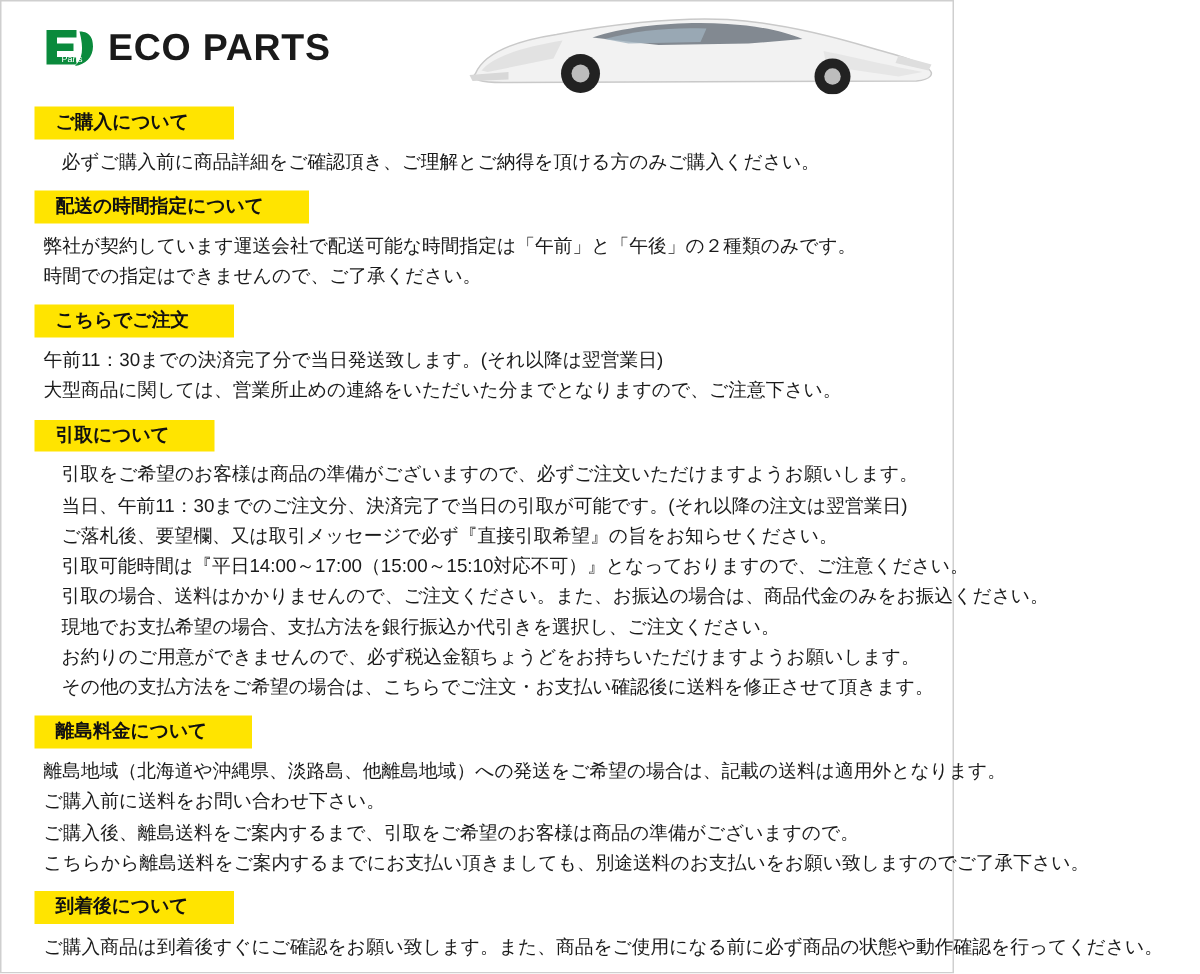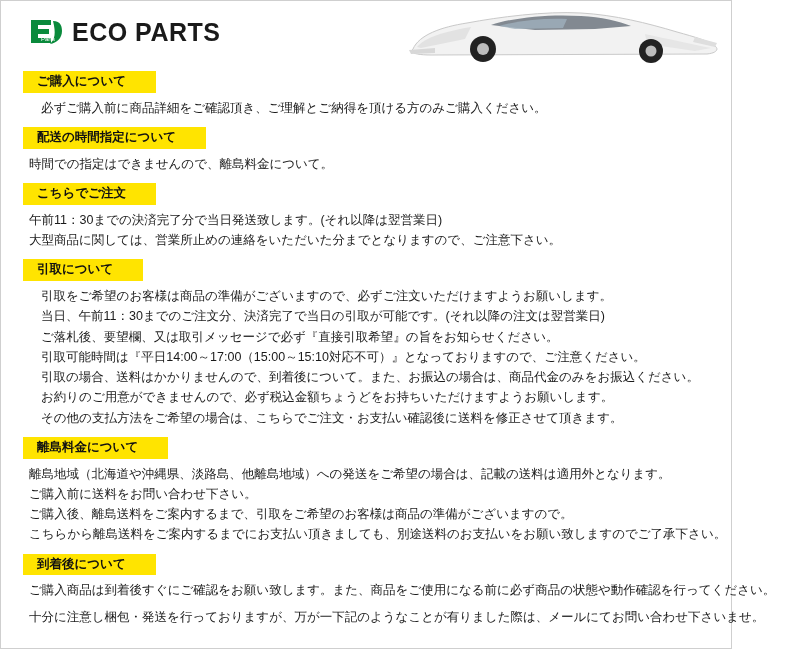--- a/index.html
+++ b/index.html
@@ -10,21 +10,21 @@
     width: 800px;
     height: 649px;
     background: #ffffff;
     font-family: "Liberation Sans", sans-serif;
     font-size: 12.5px;
     color: #111111;
     overflow: hidden;
   }
   .page {
     position: relative;
-    width: 732px;
+    width: 636px;
     height: 649px;
     border: 1px solid #cfcfcf;
     box-sizing: border-box;
     background: #ffffff;
   }
 
   
   .header {
     position: relative;
     height: 62px;
@@ -128,40 +128,42 @@
     <span class="bar">ご購入について</span>
   </div>
   <div class="body-block indent">
     <div class="line">必ずご購入前に商品詳細をご確認頂き、ご理解とご納得を頂ける方のみご購入ください。</div>
   </div>
 
   <div class="bar-row">
     <span class="bar">配送の時間指定について</span>
   </div>
   <div class="body-block">
-    <div class="line">時間での指定はできませんので、離島料金について。</div>
+    <div class="line">弊社が契約しています運送会社で配送可能な時間指定は「午前」と「午後」の２種類のみです。</div>
+    <div class="line">時間での指定はできませんので、ご了承ください。</div>
   </div>
 
   <div class="bar-row">
     <span class="bar">こちらでご注文</span>
   </div>
   <div class="body-block">
     <div class="line">午前11：30までの決済完了分で当日発送致します。(それ以降は翌営業日)</div>
     <div class="line">大型商品に関しては、営業所止めの連絡をいただいた分までとなりますので、ご注意下さい。</div>
   </div>
 
   <div class="bar-row">
     <span class="bar">引取について</span>
   </div>
   <div class="body-block indent">
     <div class="line">引取をご希望のお客様は商品の準備がございますので、必ずご注文いただけますようお願いします。</div>
     <div class="line">当日、午前11：30までのご注文分、決済完了で当日の引取が可能です。(それ以降の注文は翌営業日)</div>
     <div class="line">ご落札後、要望欄、又は取引メッセージで必ず『直接引取希望』の旨をお知らせください。</div>
     <div class="line">引取可能時間は『平日14:00～17:00（15:00～15:10対応不可）』となっておりますので、ご注意ください。</div>
-    <div class="line">引取の場合、送料はかかりませんので、到着後について。また、お振込の場合は、商品代金のみをお振込ください。</div>
+    <div class="line">引取の場合、送料はかかりませんので、ご注文ください。また、お振込の場合は、商品代金のみをお振込ください。</div>
+    <div class="line">現地でお支払希望の場合、支払方法を銀行振込か代引きを選択し、ご注文ください。</div>
     <div class="line">お約りのご用意ができませんので、必ず税込金額ちょうどをお持ちいただけますようお願いします。</div>
     <div class="line">その他の支払方法をご希望の場合は、こちらでご注文・お支払い確認後に送料を修正させて頂きます。</div>
   </div>
 
   <div class="bar-row">
     <span class="bar">離島料金について</span>
   </div>
   <div class="body-block">
     <div class="line">離島地域（北海道や沖縄県、淡路島、他離島地域）への発送をご希望の場合は、記載の送料は適用外となります。</div>
     <div class="line">ご購入前に送料をお問い合わせ下さい。</div>

